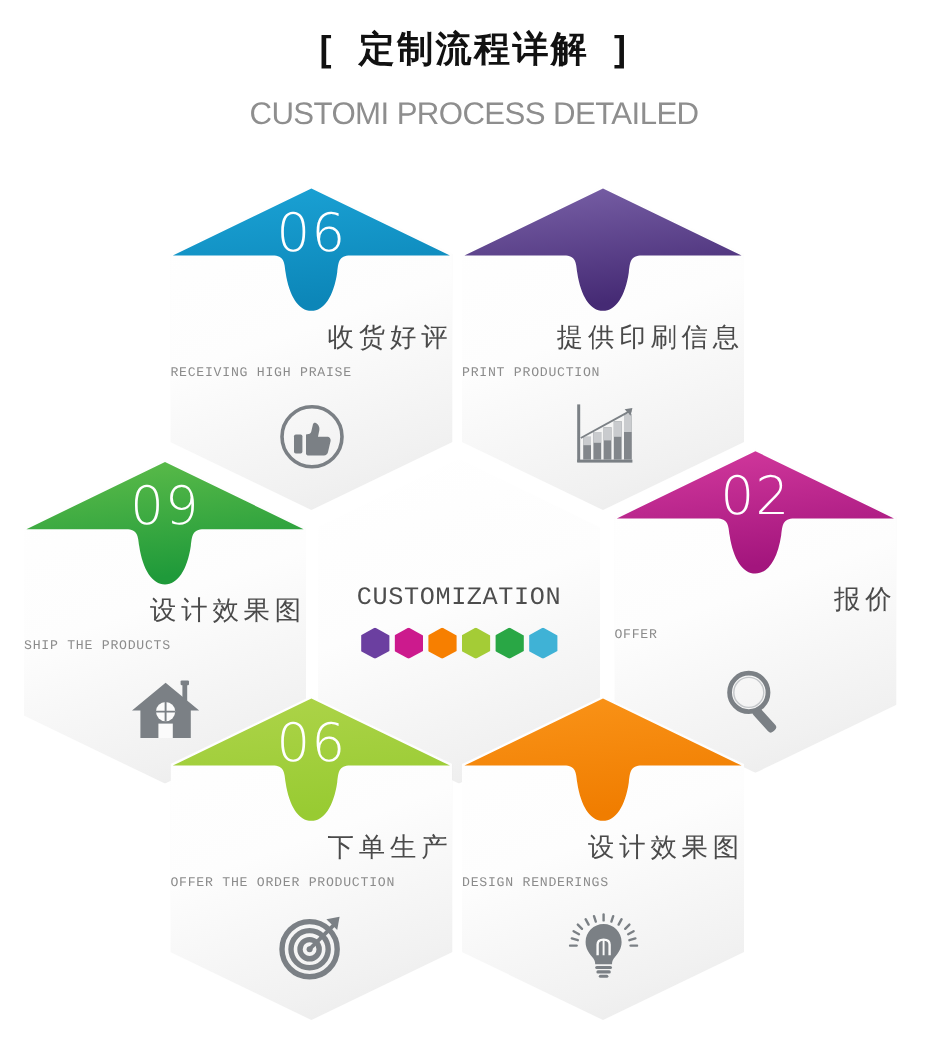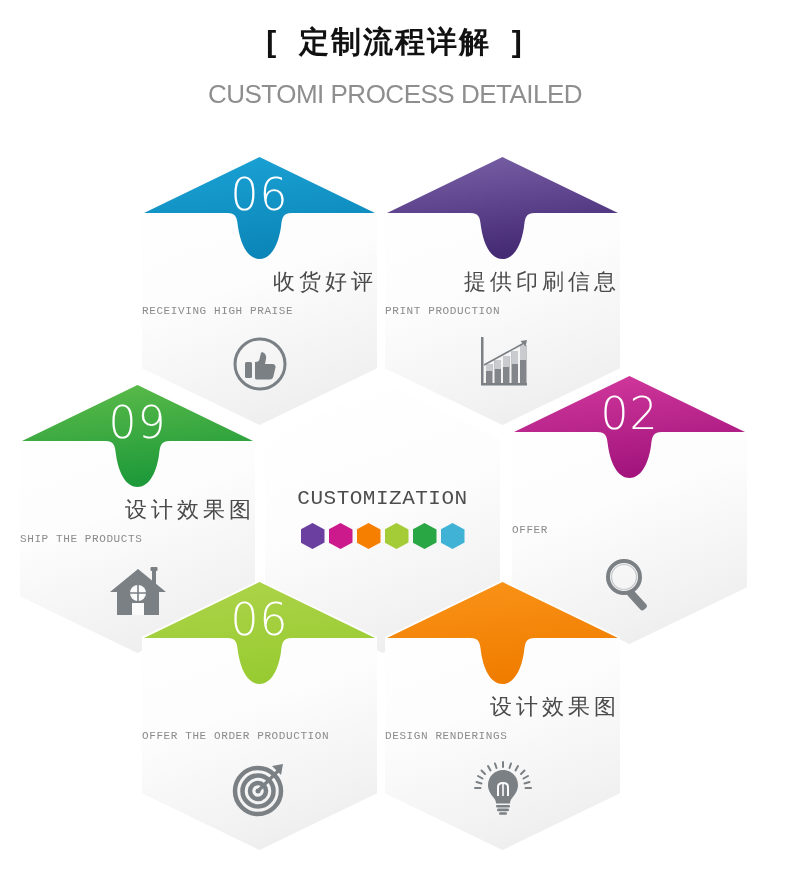--- a/index.html
+++ b/index.html
@@ -205,20 +205,21 @@
             <defs>
               <linearGradient id="capgrad3" x1="0" y1="0" x2="0.25" y2="1">
                 <stop offset="0%" stop-color="#d43a9e"></stop>
                 <stop offset="100%" stop-color="#a3157d"></stop>
               </linearGradient>
             </defs>
             <path fill="url(#capgrad3)" d="M117.5 2 L233 58 L150 58 C140 58 140 64 139 72 C136 92 128 104 117.5 104 C107 104 99 92 96 72 C95 64 95 58 85 58 L2 58 Z"></path>
           </svg>
         </div>
       <div class="cap-num">02</div>
+      <div class="cell-cn">报价</div>
       <div class="cell-en">OFFER</div>
       <div class="cell-icon">
           <svg width="58" height="58" viewBox="0 0 58 58">
             <circle cx="23" cy="23" r="16" fill="none" stroke="#7b8085" stroke-width="4"></circle>
             <circle cx="23" cy="23" r="12.5" fill="none" stroke="#c4c7ca" stroke-width="1.2"></circle>
             <rect x="32" y="34" width="8" height="24" rx="3" fill="#7b8085" transform="rotate(-42 36 46)"></rect>
           </svg>
         </div>
     </div>
 
@@ -229,20 +230,21 @@
             <defs>
               <linearGradient id="capgrad4" x1="0" y1="0" x2="0.25" y2="1">
                 <stop offset="0%" stop-color="#aed44a"></stop>
                 <stop offset="100%" stop-color="#98cb32"></stop>
               </linearGradient>
             </defs>
             <path fill="url(#capgrad4)" d="M117.5 2 L233 58 L150 58 C140 58 140 64 139 72 C136 92 128 104 117.5 104 C107 104 99 92 96 72 C95 64 95 58 85 58 L2 58 Z"></path>
           </svg>
         </div>
       <div class="cap-num">06</div>
+      <div class="cell-cn">下单生产</div>
       <div class="cell-en">OFFER THE ORDER PRODUCTION</div>
       <div class="cell-icon">
           <svg width="58" height="58" viewBox="0 0 58 58">
             <circle cx="27" cy="31" r="23" fill="none" stroke="#7b8085" stroke-width="4.5"></circle>
             <circle cx="27" cy="31" r="15.5" fill="none" stroke="#7b8085" stroke-width="4.5"></circle>
             <circle cx="27" cy="31" r="8" fill="none" stroke="#7b8085" stroke-width="4.5"></circle>
             <circle cx="27" cy="31" r="2.5" fill="#7b8085"></circle>
             <path d="M27 31 L49 9" stroke="#7b8085" stroke-width="3.2" fill="none"></path>
             <path d="M41 6 L52 4 L50 15 Z" fill="#7b8085"></path>
           </svg>

